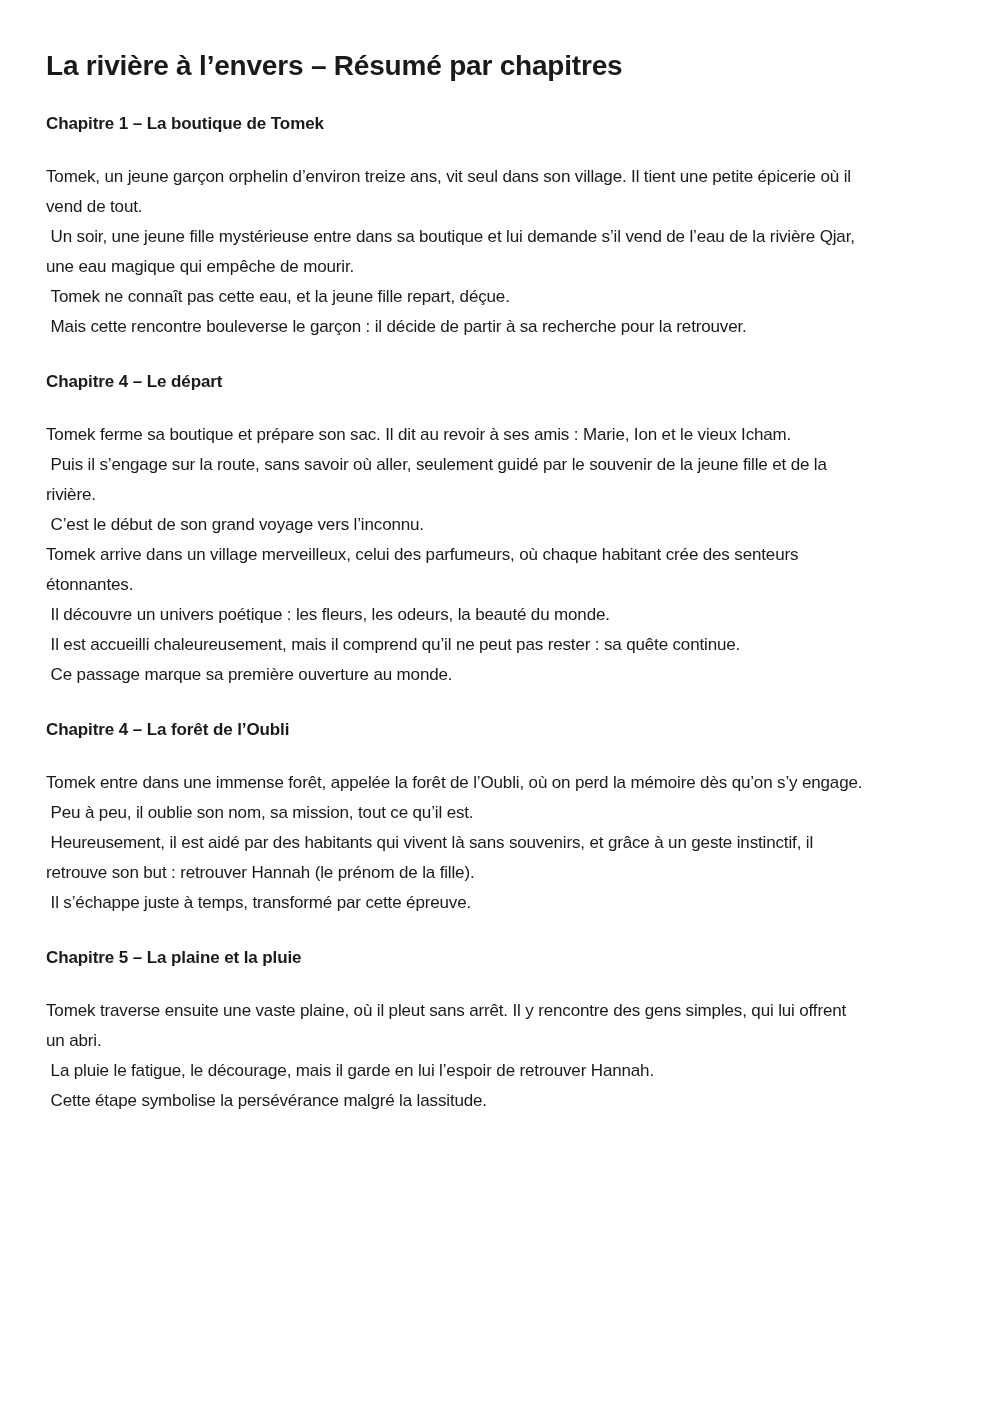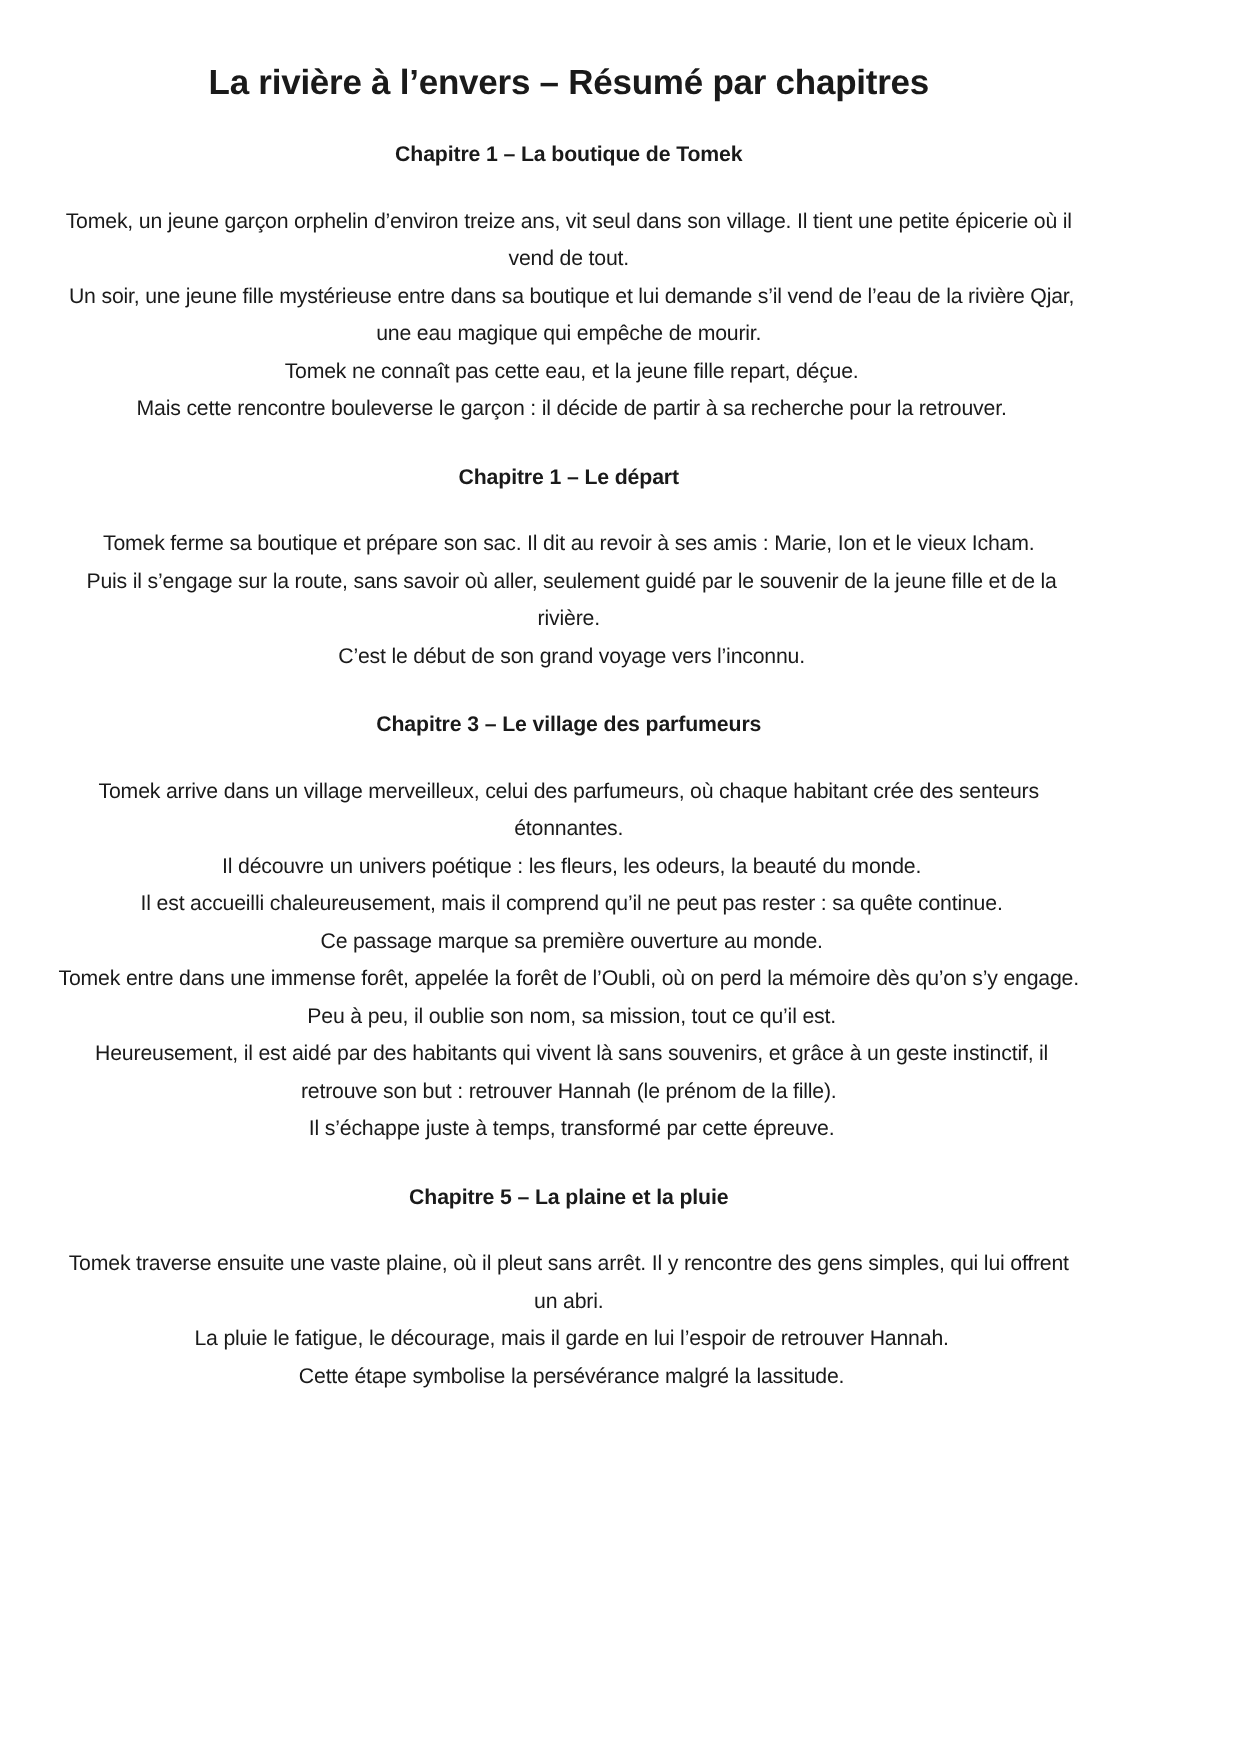--- a/index.html
+++ b/index.html
@@ -14,21 +14,20 @@
     font-family: "Liberation Sans", "DejaVu Sans", sans-serif;
     color: #1a1a1a;
     -webkit-font-smoothing: antialiased;
   }
   .page {
     box-sizing: border-box;
     width: 910px;
     min-height: 1404px;
     padding: 48px 46px 40px 46px;
     background: #ffffff;
-    text-align: center;
   }
   .doc-title {
     font-size: 28px;
     line-height: 36px;
     font-weight: 700;
     letter-spacing: -0.2px;
     margin: 0;
   }
   .chapter-heading {
     font-size: 17px;
@@ -56,35 +55,35 @@
 
   <section>
     <h2 class="chapter-heading">Chapitre 1 – La boutique de Tomek</h2>
     <p class="chapter-body">Tomek, un jeune garçon orphelin d’environ treize ans, vit seul dans son village. Il tient une petite épicerie où il vend de tout.
  Un soir, une jeune fille mystérieuse entre dans sa boutique et lui demande s’il vend de l’eau de la rivière Qjar, une eau magique qui empêche de mourir.
  Tomek ne connaît pas cette eau, et la jeune fille repart, déçue.
  Mais cette rencontre bouleverse le garçon : il décide de partir à sa recherche pour la retrouver.</p>
   </section>
 
   <section>
-    <h2 class="chapter-heading">Chapitre 1 – Le départ</h2>
+    <h2 class="chapter-heading">Chapitre 4 – Le départ</h2>
     <p class="chapter-body">Tomek ferme sa boutique et prépare son sac. Il dit au revoir à ses amis : Marie, Ion et le vieux Icham.
  Puis il s’engage sur la route, sans savoir où aller, seulement guidé par le souvenir de la jeune fille et de la rivière.
  C’est le début de son grand voyage vers l’inconnu.</p>
   </section>
 
   <section>
-    <h2 class="chapter-heading">Chapitre 3 – Le village des parfumeurs</h2>
     <p class="chapter-body">Tomek arrive dans un village merveilleux, celui des parfumeurs, où chaque habitant crée des senteurs étonnantes.
  Il découvre un univers poétique : les fleurs, les odeurs, la beauté du monde.
  Il est accueilli chaleureusement, mais il comprend qu’il ne peut pas rester : sa quête continue.
  Ce passage marque sa première ouverture au monde.</p>
   </section>
 
   <section>
+    <h2 class="chapter-heading">Chapitre 4 – La forêt de l’Oubli</h2>
     <p class="chapter-body">Tomek entre dans une immense forêt, appelée la forêt de l’Oubli, où on perd la mémoire dès qu’on s’y engage.
  Peu à peu, il oublie son nom, sa mission, tout ce qu’il est.
  Heureusement, il est aidé par des habitants qui vivent là sans souvenirs, et grâce à un geste instinctif, il retrouve son but : retrouver Hannah (le prénom de la fille).
  Il s’échappe juste à temps, transformé par cette épreuve.</p>
   </section>
 
   <section>
     <h2 class="chapter-heading">Chapitre 5 – La plaine et la pluie</h2>
     <p class="chapter-body">Tomek traverse ensuite une vaste plaine, où il pleut sans arrêt. Il y rencontre des gens simples, qui lui offrent un abri.
  La pluie le fatigue, le décourage, mais il garde en lui l’espoir de retrouver Hannah.

